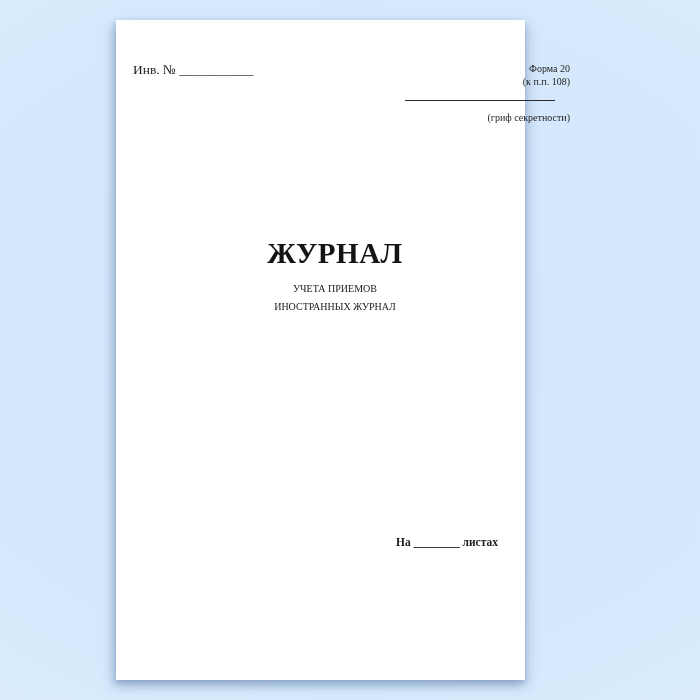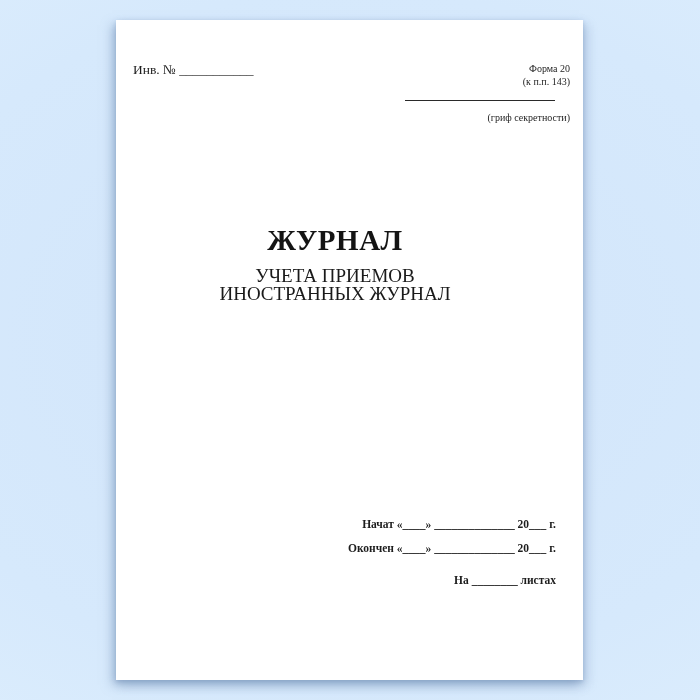--- a/index.html
+++ b/index.html
@@ -17,21 +17,21 @@
         #d6e9fc 55%,
         #ddeefd 85%,
         #e4f2fe 100%);
     font-family: "Liberation Serif", "DejaVu Serif", serif;
     color: #1d1d1d;
   }
   .page {
     position: absolute;
     left: 116px;
     top: 20px;
-    width: 467px;
+    width: 409px;
     height: 660px;
     background: #ffffff;
     box-shadow:
       -4px 5px 10px rgba(114, 143, 182, 0.50),
        4px 5px 10px rgba(114, 143, 182, 0.32),
        0 2px 4px rgba(114, 143, 182, 0.35);
   }
   .inv-line {
     position: absolute;
     left: 17px;
@@ -55,35 +55,35 @@
     margin: 0 auto;
     border-bottom: 1px solid #2a2a2a;
   }
   .secrecy-caption {
     margin-top: 10px;
     font-size: 10px;
     line-height: 13px;
   }
   .title-block {
     position: absolute;
-    top: 204px;
+    top: 217px;
     left: 0;
     width: 438px;
     text-align: center;
   }
   .main-title {
     font-size: 29px;
     line-height: 32px;
     font-weight: bold;
     letter-spacing: 0.5px;
     color: #141414;
   }
   .subtitle {
     margin-top: 11px;
-    font-size: 19px;
+    font-size: 10px;
     line-height: 18px;
     color: #1a1a1a;
   }
   .dates-block {
     position: absolute;
     top: 497px;
     right: 27px;
     text-align: right;
     font-size: 11.5px;
     font-weight: bold;
@@ -95,32 +95,30 @@
 </style>
 </head>
 <body>
 
 <div class="page">
 
   <div class="inv-line">Инв. № ___________</div>
 
   <div class="form-block">
     <div>Форма 20</div>
-    <div>(к п.п. 143)</div>
+    <div>(к п.п. 108)</div>
     <div class="secrecy-rule"></div>
     <div class="secrecy-caption">(гриф секретности)</div>
   </div>
 
   <div class="title-block">
     <div class="main-title">ЖУРНАЛ</div>
     <div class="subtitle">
       <div>УЧЕТА ПРИЕМОВ</div>
       <div>ИНОСТРАННЫХ ЖУРНАЛ</div>
     </div>
   </div>
 
   <div class="dates-block">
-    <div class="row-started">Начат «____» ______________ 20___ г.</div>
-    <div class="row-finished">Окончен «____» ______________ 20___ г.</div>
     <div class="row-sheets">На ________ листах</div>
   </div>
 
 </div>
 
 </body></html>

